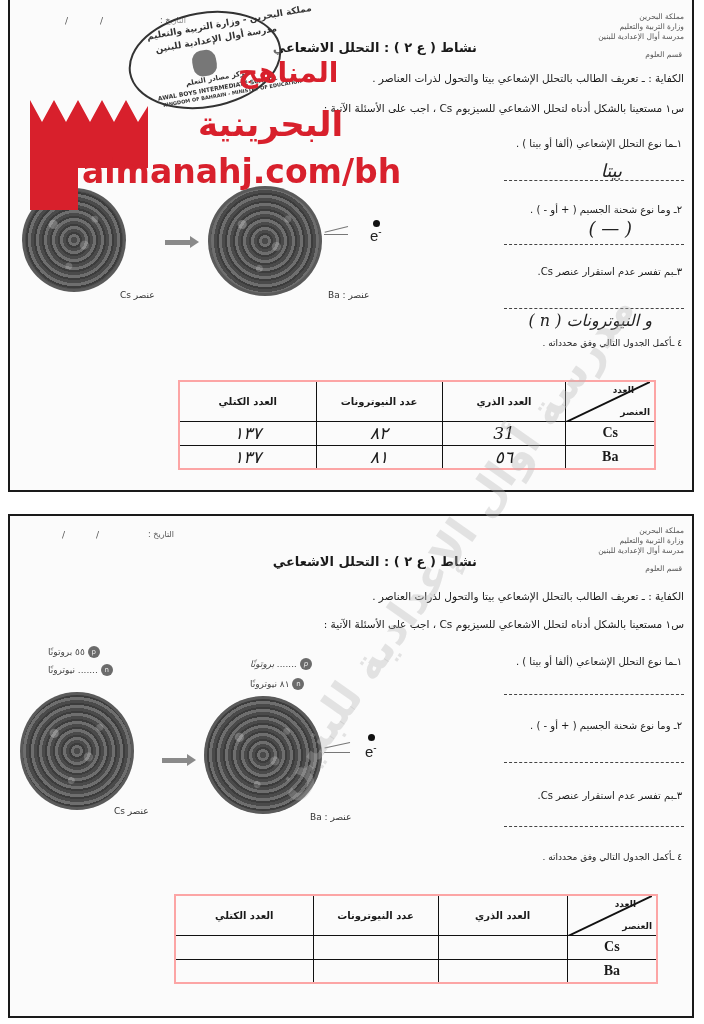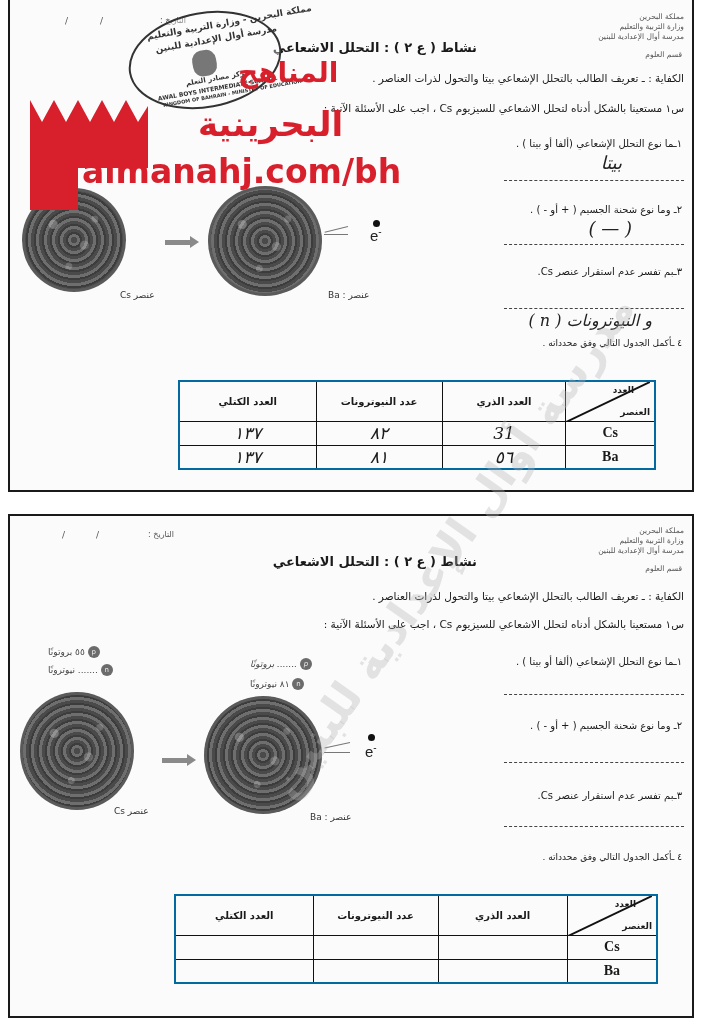--- a/index.html
+++ b/index.html
@@ -37,21 +37,21 @@
   .arrow { width:26px; height:5px; background:#8a8a8a; }
   .arrow:after { content:""; position:absolute; right:-8px; top:-4px; border-left:9px solid #8a8a8a; border-top:6px solid transparent; border-bottom:6px solid transparent; }
   .electron-dot { width:7px; height:7px; border-radius:50%; background:#111; }
   .e-label { font-size:15px; color:#222; font-family:"Liberation Sans", sans-serif; }
   .e-label sup { font-size:10px; }
   .beam { height:0; border-top:1px solid #777; transform-origin:right center; }
   .elem-label { font-size:9px; color:#333; direction:rtl; white-space:nowrap; }
   .legend { font-size:9px; color:#444; direction:rtl; white-space:nowrap; }
   .particle { display:inline-block; width:12px; height:12px; border-radius:50%; background:#6b6b6b; color:#eee; font-size:7px; text-align:center; line-height:12px; vertical-align:middle; }
   table.data {
-    position:absolute; border-collapse:collapse; direction:rtl; border:2px solid #0369a1;
+    position:absolute; border-collapse:collapse; direction:rtl; border:2px solid #fca5a5;
   }
   table.data td { border:1.5px solid #111; text-align:center; font-size:10px; font-weight:bold; padding:0; }
   table.data td.elem { font-family:"Liberation Serif", serif; font-size:14px; font-weight:bold; }
   table.data td.num { font-family:"DejaVu Serif", serif; font-style:italic; font-size:17px; font-weight:normal; }
   .diag-cell { position:relative; }
   .diag-cell svg { position:absolute; left:0; top:0; }
   .diag-top { position:absolute; right:20px; top:3px; font-size:9px; font-weight:bold; }
   .diag-bot { position:absolute; right:4px; bottom:4px; font-size:9px; font-weight:bold; }
   .stamp {
     border:2px solid #333; border-radius:50%; color:#333; background:rgba(255,255,255,0.35);
@@ -74,21 +74,21 @@
   <div class="abs dept" style="top:52px;">قسم العلوم</div>
   <div class="abs date" style="left:150px; top:18px;">التاريخ :</div>
   <div class="abs slash" style="left:55px; top:18px;">/</div>
   <div class="abs slash" style="left:90px; top:18px;">/</div>
   <div class="abs title" style="right:215px; top:42px;">نشاط ( ع ٢ ) : التحلل الاشعاعي</div>
 
   <div class="abs line-text" style="right:8px; top:74px;">الكفاية : ـ تعريف الطالب بالتحلل الإشعاعي بيتا والتحول لذرات العناصر .</div>
   <div class="abs line-text" style="right:8px; top:104px;">س١ مستعينا بالشكل أدناه لتحلل الاشعاعي للسيزيوم Cs ، اجب على الأسئلة الآتية :</div>
 
   <div class="abs q" style="right:10px; top:140px;">١ـما نوع التحلل الإشعاعي (ألفا أو بيتا ) .</div>
-  <div class="abs hand" style="right:70px; top:154px;">بيتا</div>
+  <div class="abs hand" style="right:70px; top:162px;">بيتا</div>
   <div class="abs dotted" style="right:8px; top:182px; width:180px;"></div>
 
   <div class="abs q" style="right:10px; top:206px;">٢ـ وما نوع شحنة الجسيم ( + أو - ) .</div>
   <div class="abs hand" style="right:60px; top:220px;">( — )</div>
   <div class="abs dotted" style="right:8px; top:246px; width:180px;"></div>
 
   <div class="abs q" style="right:10px; top:268px;">٣ـبم تفسر عدم استقرار عنصر Cs.</div>
   <div class="abs dotted" style="right:8px; top:310px; width:180px;"></div>
   <div class="abs hand" style="right:40px; top:313px; font-size:16px;">و النيوترونات ( n )</div>
   <div class="abs q" style="right:10px; top:340px; font-size:9px;">٤ ـأكمل الجدول التالي وفق محدداته .</div>

